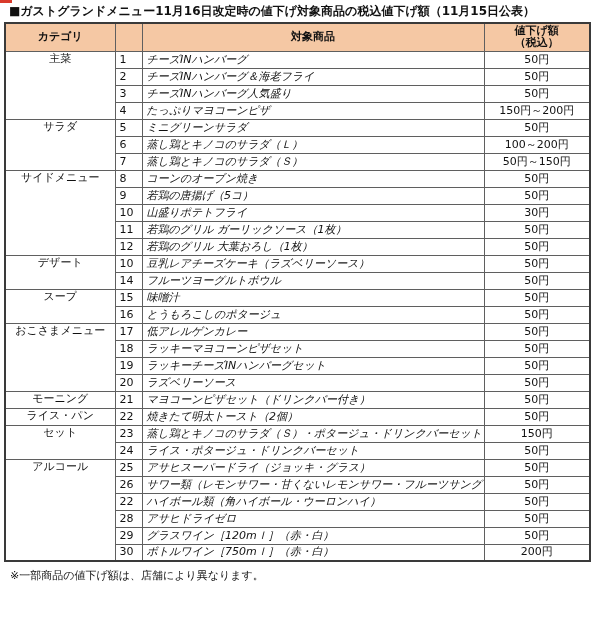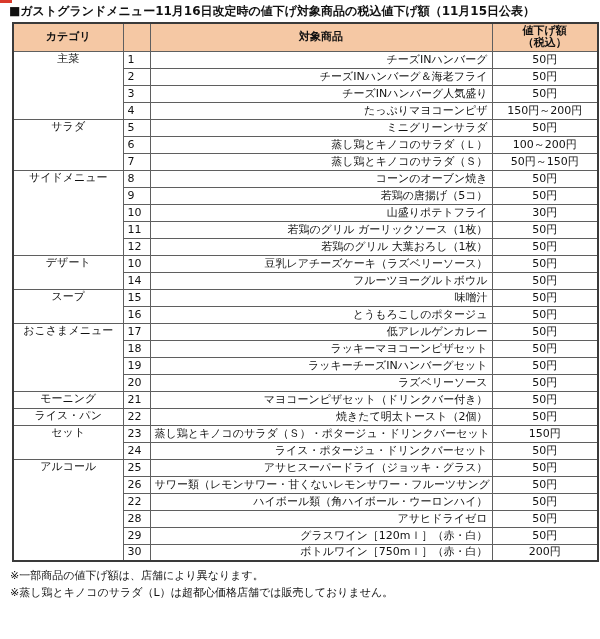--- a/index.html
+++ b/index.html
@@ -26,21 +26,21 @@
   .title {
     font-weight: bold;
     font-size: 12px;
     line-height: 1.3;
     padding: 4px 4px 2px 9px;
     white-space: nowrap;
     letter-spacing: 0;
   }
   table.menu {
     border-collapse: collapse;
-    margin-left: 12px;
+    margin-left: 4px;
     width: 585px;
     table-layout: fixed;
     border: 2px solid var(--border_outer);
   }
   table.menu th, table.menu td {
     border: 1px solid var(--border_inner);
     font-size: 11px;
     line-height: 1.15;
     padding: 1px 4px;
     overflow: hidden;
@@ -49,21 +49,21 @@
   table.menu thead th {
     background: var(--header_bg);
     font-weight: bold;
     text-align: center;
     height: 28px;
     vertical-align: middle;
   }
   table.menu tbody td { height: 17px; }
   td.cat  { text-align: center; vertical-align: top; padding-top: 2px; }
   td.num  { text-align: left; padding-left: 5px; }
-  td.item { text-align: right; }
+  td.item { text-align: left; font-style: italic; }
   td.price{ text-align: center; }
   .notes {
     margin: 5px 3px 0 10px;
     font-size: 11px;
     line-height: 1.55;
   }
   .note-line { white-space: nowrap; }
 </style>
 </head>
 <body>
@@ -251,16 +251,15 @@
         <tr>
           <td class="num">30</td>
           <td class="item">ボトルワイン［750mｌ］（赤・白）</td>
           <td class="price">200円</td>
         </tr>
       </tbody>
   </table>
 
   <div class="notes">
     <div class="note-line">※一部商品の値下げ額は、店舗により異なります。</div>
-    <div class="note-line">※蒸し鶏とキノコのサラダ（L）は超都心価格店舗では販売しておりません。</div>
   </div>
 
 </div>
 
 </body></html>

